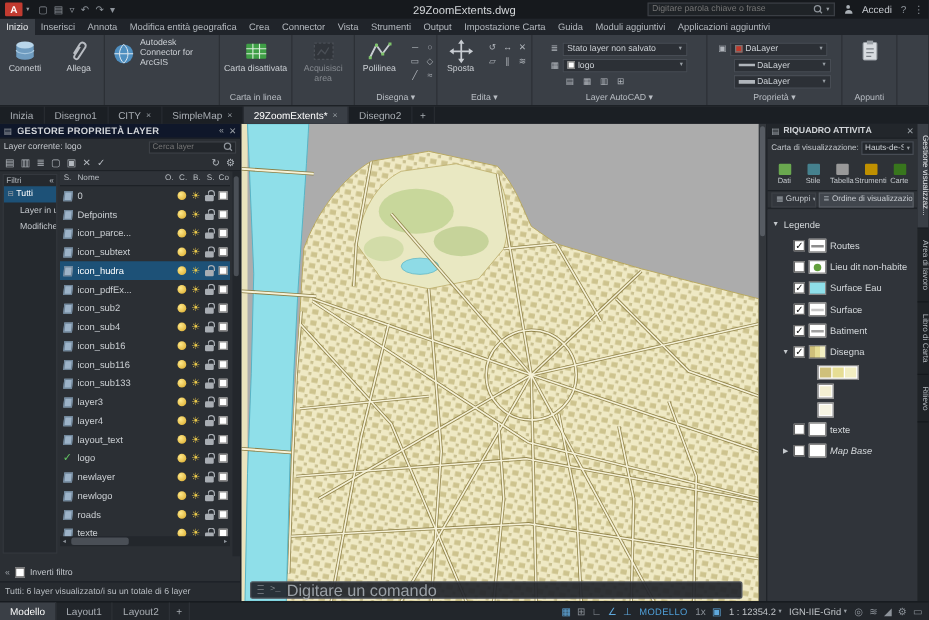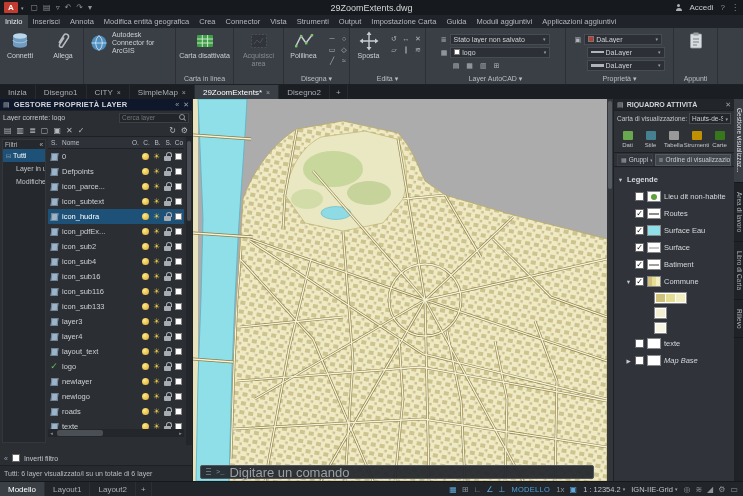--- a/index.html
+++ b/index.html
@@ -153,21 +153,21 @@
 .swatch .mark{display:block}
 .swatch.circle .mark{width:6px;height:6px;border-radius:50%}
 .swatch.line .mark{width:10px;height:2px}
 .swatch.rect .mark{width:12px;height:9px}
 .swatch.palette .mark{width:12px;height:9px;background:linear-gradient(90deg,#cfc07a 0 33%,#e6dd94 33% 66%,#f2eec2 66% 100%)}
 .cells{display:none}
 .lg-swatchrow .cells{display:flex;gap:1px;background:#fff;border:1px solid #888;padding:1px}
 .cell{width:9px;height:8px;display:block}
 .cell:not([style]){display:none}
 .lgrow .lbl{font-size:7.5px;color:#d4d8db;white-space:nowrap;overflow:hidden}
-.lg-header .lbl{font-weight:bold}
+.lg-header .lbl{font-weight:normal}
 .lbl.italic{font-style:italic}
 
 
 #sidetabs{position:absolute;top:99px;left:734px;width:9px;height:382px;background:#1f2327;z-index:22;display:flex;flex-direction:column}
 .stab{writing-mode:vertical-rl;font-size:6.5px;color:#b0b5bb;padding:9px 0;border-bottom:1px solid #15181c;white-space:nowrap;width:9px;text-align:center}
 .stab.active{background:#3a3f46;color:#e2e4e7}
 
 
 #statusbar{position:absolute;top:481px;left:0;width:743px;height:15px;background:#22262b;border-top:1px solid #15181c;display:flex;align-items:center;z-index:31}
 .ltabs{display:flex;height:15px}
@@ -193,20 +193,25 @@
 
     <span class="qicon">▢</span>
         <span class="qicon">▤</span>
         <span class="qicon">▿</span>
         <span class="qicon">↶</span>
         <span class="qicon">↷</span>
         <span class="qicon">▾</span>
       </span>
     <span class="tb-title">29ZoomExtents.dwg</span>
     <span class="tb-right">
+      <span class="tb-search">
+        <input placeholder="Digitare parola chiave o frase" style="">
+        <span class="mag"></span>
+        <span class="dd">▾</span>
+      </span>
       <span class="person"></span>
       <span class="signin">Accedi</span>
       <span style="display:flex;gap:6px">
 
       <span class="tbicon">?</span>
           <span class="tbicon">⋮</span>
         </span>
     </span>
   </div>
 
@@ -1037,35 +1042,35 @@
     </div>
     <div class="tp-legend">
 
     <div class="lgrow lg-header">
           <span class="arrow">▼</span>
 
           <span class="lbl">Legende</span>
         </div>
         <div class="lgrow lg-item">
           <span class="arrow"></span>
+          <span class="cb checked"></span>
+          <span class="swatch line">
+            <i class="mark" style="background: rgb(140, 140, 140);"></i>
+          </span>
+
+          <span class="lbl">Routes</span>
+        </div>
+        <div class="lgrow lg-item">
+          <span class="arrow"></span>
           <span class="cb unchecked"></span>
           <span class="swatch circle">
             <i class="mark" style="background: rgb(99, 160, 60);"></i>
           </span>
 
           <span class="lbl">Lieu dit non-habite</span>
-        </div>
-        <div class="lgrow lg-item">
-          <span class="arrow"></span>
-          <span class="cb checked"></span>
-          <span class="swatch line">
-            <i class="mark" style="background: rgb(140, 140, 140);"></i>
-          </span>
-
-          <span class="lbl">Routes</span>
         </div>
         <div class="lgrow lg-item">
           <span class="arrow"></span>
           <span class="cb checked"></span>
           <span class="swatch rect">
             <i class="mark" style="background: rgb(143, 223, 233);"></i>
           </span>
 
           <span class="lbl">Surface Eau</span>
         </div>
@@ -1087,21 +1092,21 @@
 
           <span class="lbl">Batiment</span>
         </div>
         <div class="lgrow lg-item">
           <span class="arrow">▼</span>
           <span class="cb checked"></span>
           <span class="swatch palette">
             <i class="mark"></i>
           </span>
 
-          <span class="lbl">Commune</span>
+          <span class="lbl">Disegna</span>
         </div>
         <div class="lgrow lg-swatchrow">
           <span class="arrow"></span>
 
           <span class="cells">
             <i class="cell" style="background: rgb(207, 192, 122);"></i>
             <i class="cell" style="background: rgb(230, 221, 148);"></i>
             <i class="cell" style="background: rgb(242, 238, 194);"></i>
           </span>
           <span class="lbl"></span>

